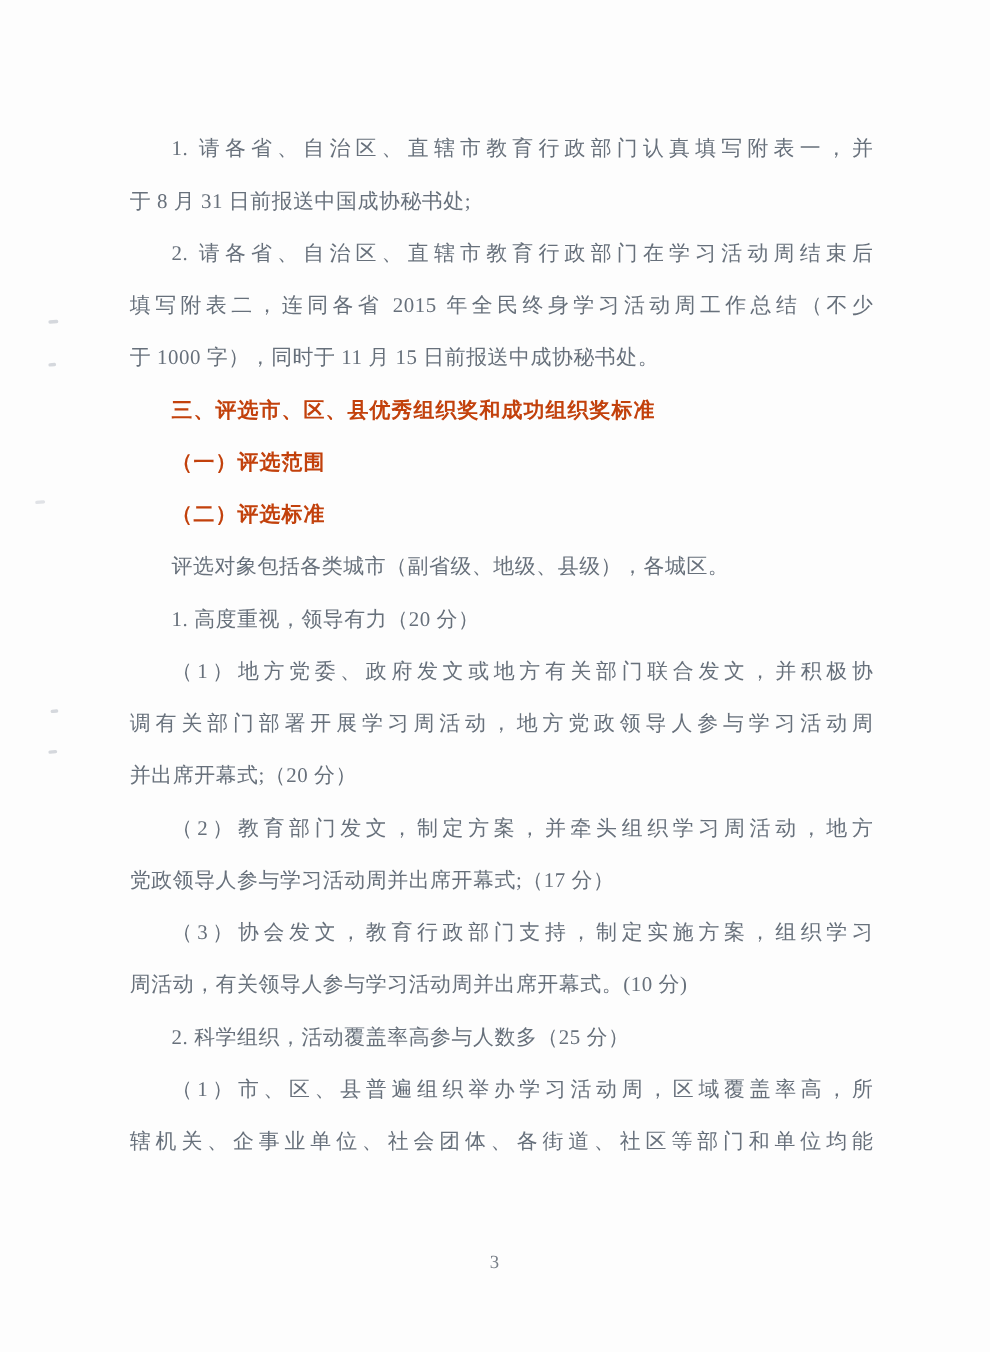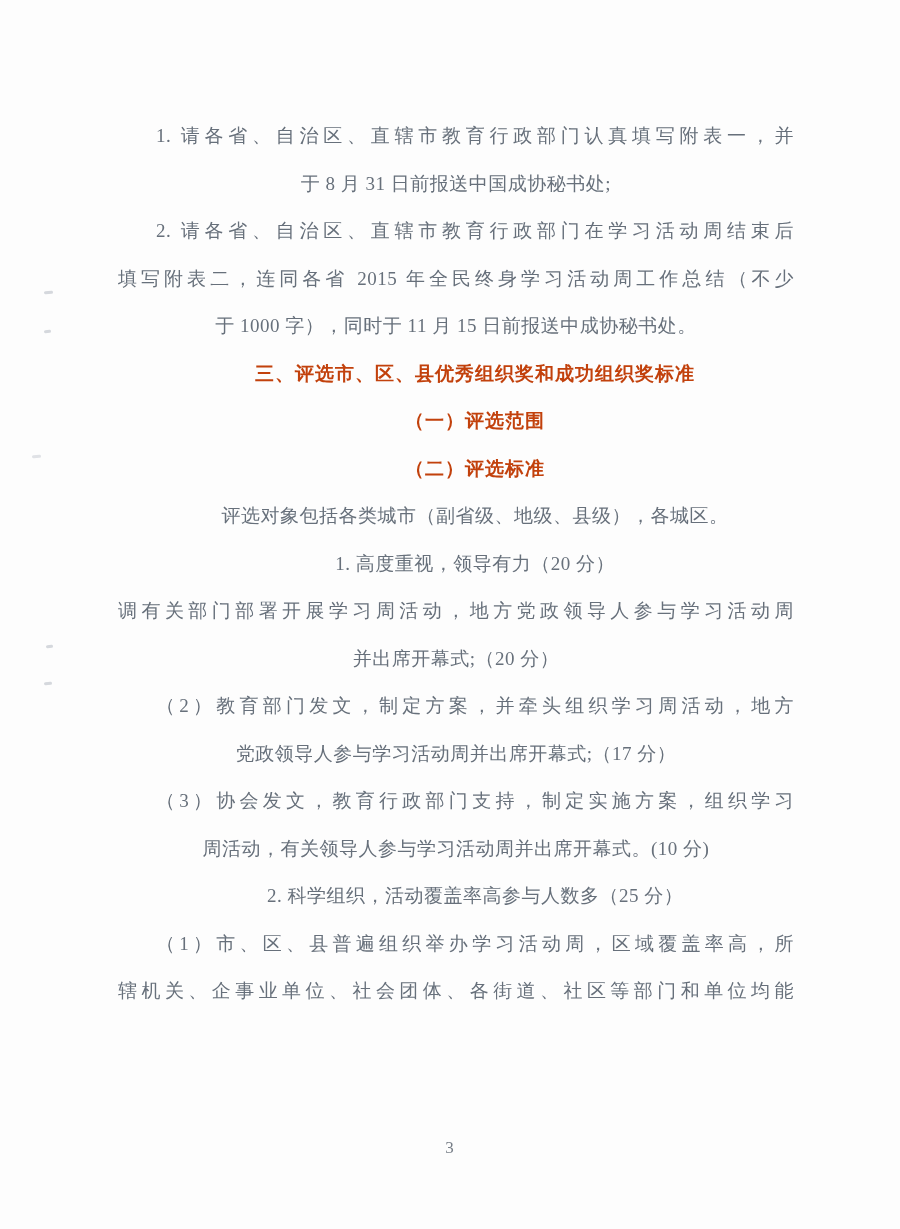--- a/index.html
+++ b/index.html
@@ -20,21 +20,21 @@
     top: 121px;
     width: 676px;
     font-size: 19px;
     line-height: 29px;
     color: #67707b;
     letter-spacing: 0.5px;
   }
   .ln {
     height: 47.5px;
     white-space: nowrap;
-    text-align: center;
+    text-align: left;
   }
   
   .ln.j {
     white-space: normal;
     text-align: justify;
     text-align-last: justify;
   }
   .ln.ind { text-indent: 38px; }
   .ln.b {
     font-weight: 700;
@@ -74,20 +74,21 @@
     <div class="ln ind j">1. 请各省、自治区、直辖市教育行政部门认真填写附表一，并</div>
     <div class="ln">于 8 月 31 日前报送中国成协秘书处;</div>
     <div class="ln ind j">2. 请各省、自治区、直辖市教育行政部门在学习活动周结束后</div>
     <div class="ln j">填写附表二，连同各省 2015 年全民终身学习活动周工作总结（不少</div>
     <div class="ln">于 1000 字），同时于 11 月 15 日前报送中成协秘书处。</div>
     <div class="ln ind b">三、评选市、区、县优秀组织奖和成功组织奖标准</div>
     <div class="ln ind b">（一）评选范围</div>
     <div class="ln ind b">（二）评选标准</div>
     <div class="ln ind">评选对象包括各类城市（副省级、地级、县级），各城区。</div>
     <div class="ln ind">1. 高度重视，领导有力（20 分）</div>
+    <div class="ln ind j">（1）地方党委、政府发文或地方有关部门联合发文，并积极协</div>
     <div class="ln j">调有关部门部署开展学习周活动，地方党政领导人参与学习活动周</div>
     <div class="ln">并出席开幕式;（20 分）</div>
     <div class="ln ind j">（2）教育部门发文，制定方案，并牵头组织学习周活动，地方</div>
     <div class="ln">党政领导人参与学习活动周并出席开幕式;（17 分）</div>
     <div class="ln ind j">（3）协会发文，教育行政部门支持，制定实施方案，组织学习</div>
     <div class="ln">周活动，有关领导人参与学习活动周并出席开幕式。(10 分)</div>
     <div class="ln ind">2. 科学组织，活动覆盖率高参与人数多（25 分）</div>
     <div class="ln ind j">（1）市、区、县普遍组织举办学习活动周，区域覆盖率高，所</div>
     <div class="ln j">辖机关、企事业单位、社会团体、各街道、社区等部门和单位均能</div>
   </div>

